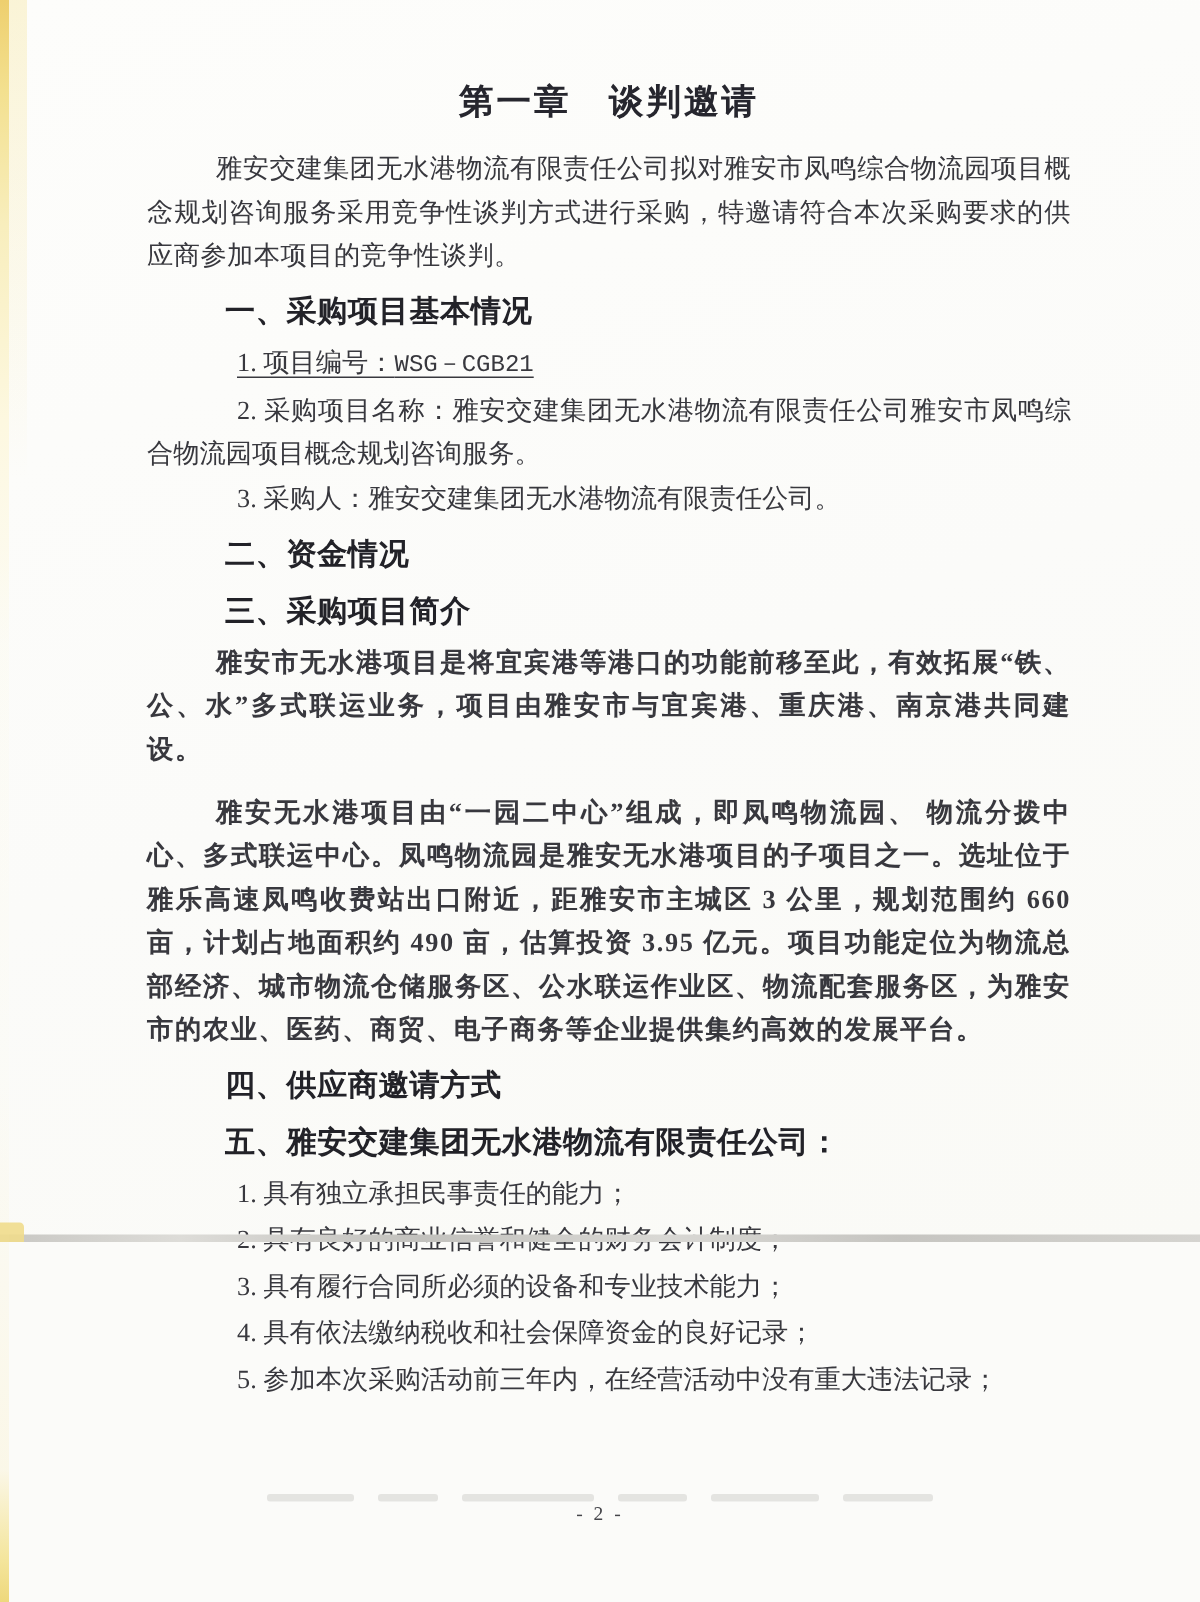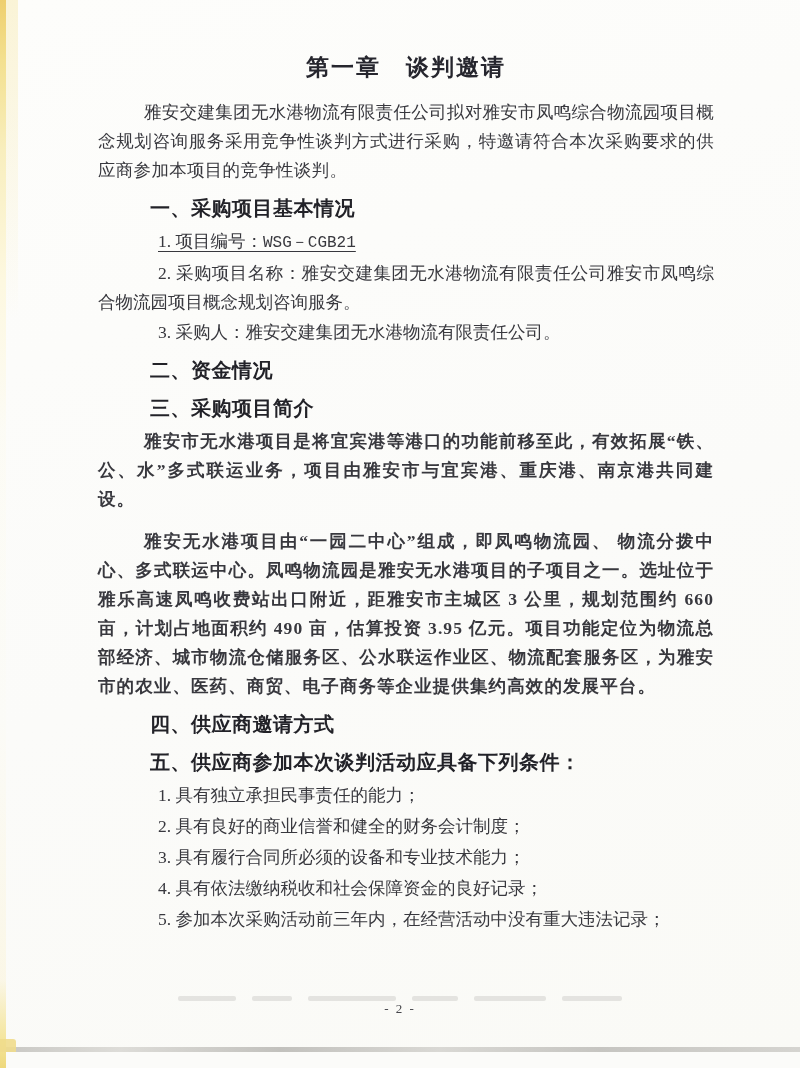--- a/index.html
+++ b/index.html
@@ -2,21 +2,21 @@
 <html><head>
 <meta charset="utf-8">
 <style>
   html, body { margin:0; padding:0; }
   body {
     width:800px; height:1068px; overflow:hidden;
     background:#fbfbf9;
     font-family:"Liberation Serif", serif;
   }
   .page {
-    position:relative; width:800px; height:1052px;
+    position:relative; width:800px; height:828px;
     background:linear-gradient(160deg,#fdfdfb 0%,#fbfbf9 55%,#fafaf6 100%);
     color:#35353b;
   }
   
   .edge-left {
     position:absolute; left:0; top:0; width:6px; height:1068px; z-index:3;
     background:linear-gradient(180deg,
       #eecf6e 0px,#f3e08f 60px,#f8eebd 150px,#fdf8e0 280px,
       rgba(253,250,230,0.25) 430px, rgba(253,250,230,0.10) 720px,
       rgba(250,240,200,0.35) 980px, #f4e59c 1040px, #eed87c 1068px);
@@ -91,21 +91,21 @@
     <p class="item">3. 采购人：雅安交建集团无水港物流有限责任公司。</p>
 
     <h2 class="sec">二、资金情况</h2>
 
     <h2 class="sec">三、采购项目简介</h2>
     <p class="para ind sp">雅安市无水港项目是将宜宾港等港口的功能前移至此，有效拓展“铁、公、水”多式联运业务，项目由雅安市与宜宾港、重庆港、南京港共同建设。</p>
     <p class="para ind sp gap">雅安无水港项目由“一园二中心”组成，即凤鸣物流园、 物流分拨中心、多式联运中心。凤鸣物流园是雅安无水港项目的子项目之一。选址位于雅乐高速凤鸣收费站出口附近，距雅安市主城区 3 公里，规划范围约 660 亩，计划占地面积约 490 亩，估算投资 3.95 亿元。项目功能定位为物流总部经济、城市物流仓储服务区、公水联运作业区、物流配套服务区，为雅安市的农业、医药、商贸、电子商务等企业提供集约高效的发展平台。</p>
 
     <h2 class="sec">四、供应商邀请方式</h2>
 
-    <h2 class="sec">五、供应商参加本次谈判活动应具备下列条件：</h2>
+    <h2 class="sec">五、雅安交建集团无水港物流有限责任公司：</h2>
     <p class="item cond">1. 具有独立承担民事责任的能力；</p>
     <p class="item cond">2. 具有良好的商业信誉和健全的财务会计制度；</p>
     <p class="item cond">3. 具有履行合同所必须的设备和专业技术能力；</p>
     <p class="item cond">4. 具有依法缴纳税收和社会保障资金的良好记录；</p>
     <p class="item cond">5. 参加本次采购活动前三年内，在经营活动中没有重大违法记录；</p>
 
   </div>
 
   <div class="bleed">
     <i></i>

